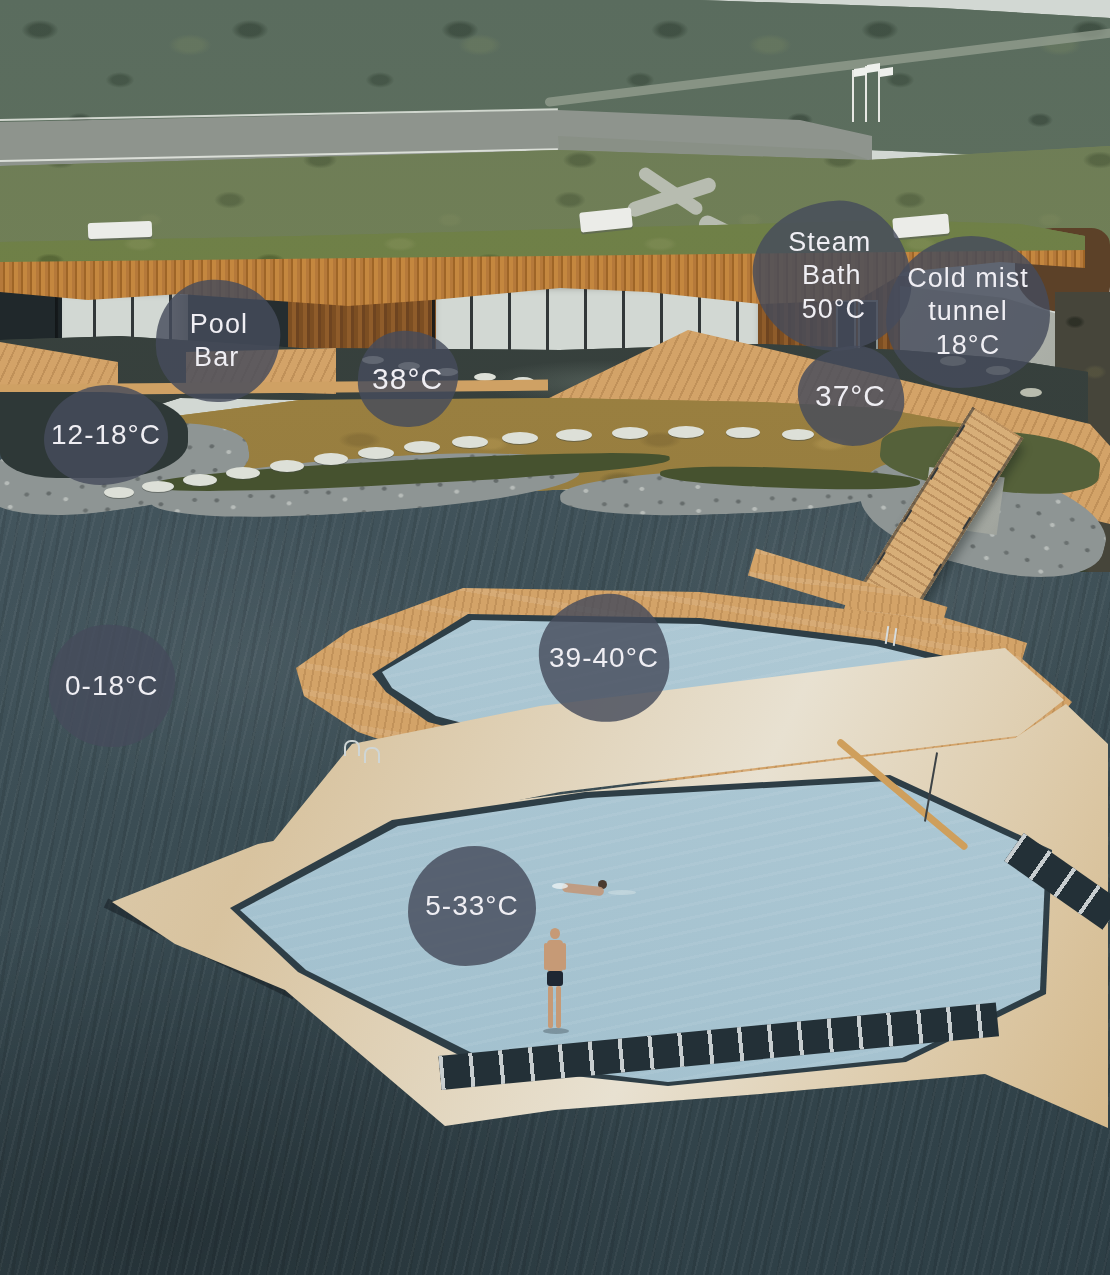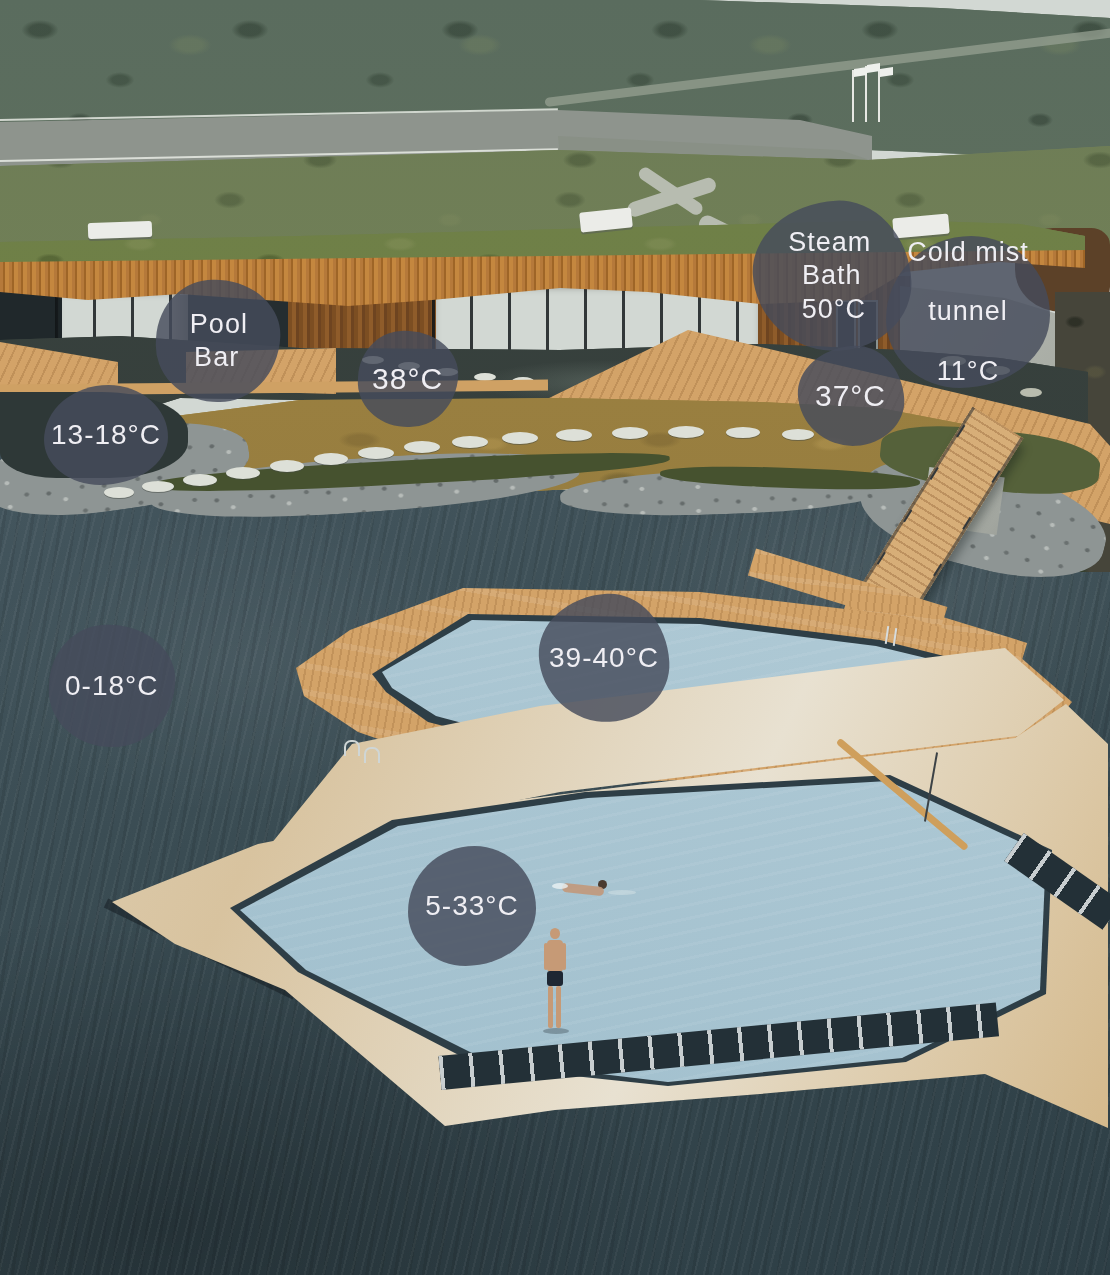--- a/index.html
+++ b/index.html
@@ -295,33 +295,33 @@
   <div id="badges">
       <div class="badge blob-1" style="left: 218px; top: 341px; width: 124px; height: 122px; font-size: 27px;">
         <div class="badge-line">Pool</div>
         <div class="badge-line">Bar</div>
       </div>
       <div class="badge blob-2" style="left: 832px; top: 276px; width: 158px; height: 150px; font-size: 27px;">
         <div class="badge-line">Steam</div>
         <div class="badge-line">Bath</div>
         <div class="badge-line">50°C</div>
       </div>
-      <div class="badge blob-0" style="left: 968px; top: 312px; width: 164px; height: 152px; font-size: 27px; justify-content: space-between;">
+      <div class="badge blob-0" style="left: 968px; top: 312px; width: 164px; height: 152px; font-size: 27px;">
         <div class="badge-line">Cold mist</div>
         <div class="badge-line">tunnel</div>
-        <div class="badge-line">11°C</div>
+        <div class="badge-line">18°C</div>
       </div>
       <div class="badge blob-1" style="left: 408px; top: 379px; width: 100px; height: 96px; font-size: 30px;">
         <div class="badge-line">38°C</div>
       </div>
       <div class="badge blob-2" style="left: 851px; top: 396px; width: 106px; height: 100px; font-size: 30px;">
         <div class="badge-line">37°C</div>
       </div>
       <div class="badge blob-0" style="left: 106px; top: 435px; width: 124px; height: 100px; font-size: 28px;">
-        <div class="badge-line">13-18°C</div>
+        <div class="badge-line">12-18°C</div>
       </div>
       <div class="badge blob-1" style="left: 112px; top: 686px; width: 126px; height: 122px; font-size: 28px;">
         <div class="badge-line">0-18°C</div>
       </div>
       <div class="badge blob-2" style="left: 604px; top: 658px; width: 130px; height: 128px; font-size: 28px;">
         <div class="badge-line">39-40°C</div>
       </div>
       <div class="badge blob-0" style="left: 472px; top: 906px; width: 128px; height: 120px; font-size: 28px;">
         <div class="badge-line">5-33°C</div>
       </div>

